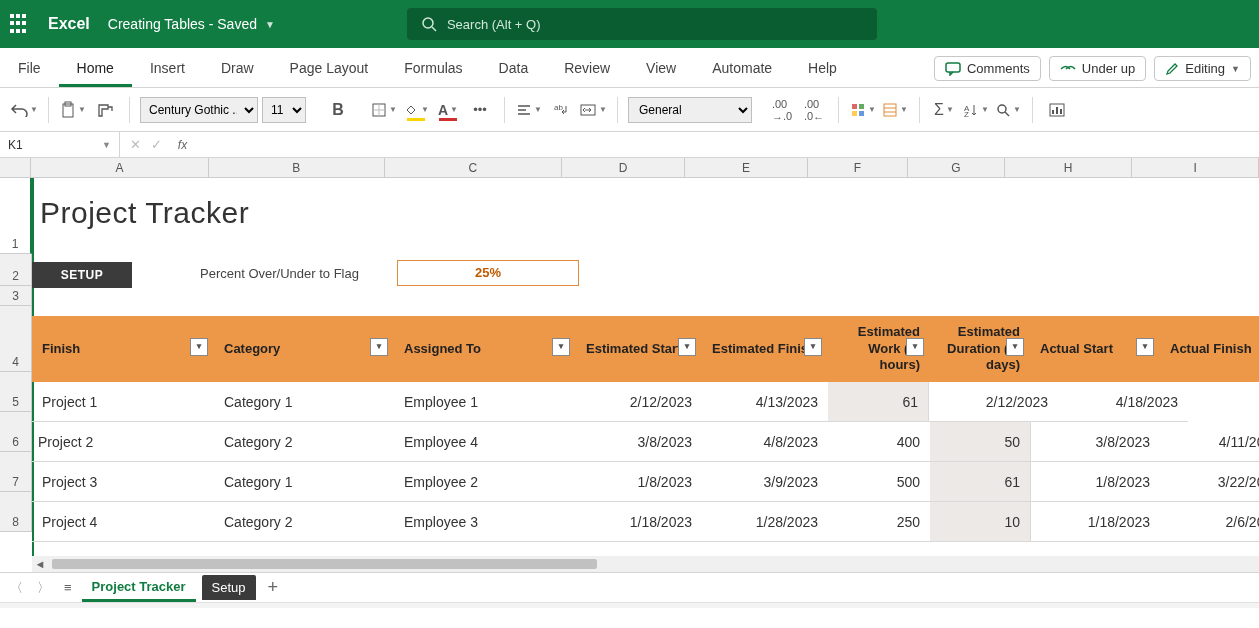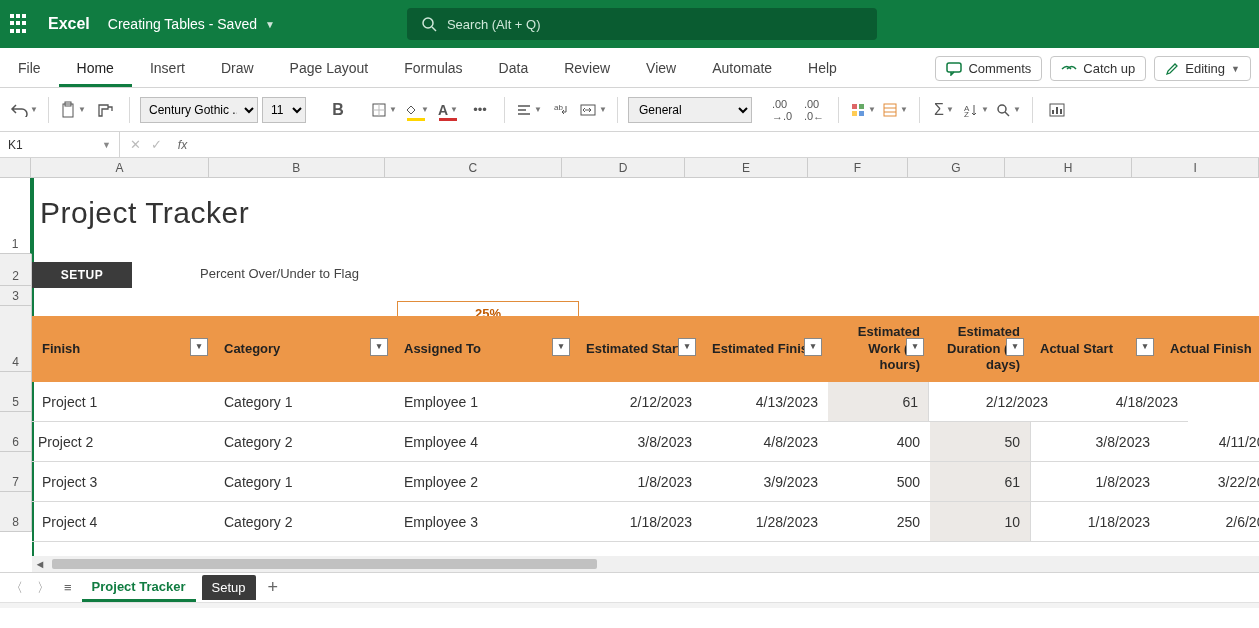--- a/index.html
+++ b/index.html
@@ -51,21 +51,21 @@
 .colheads .ch{border-right:1px solid #ccc;border-bottom:1px solid #ccc;background:#f0f0f0;text-align:center;font-size:12px;color:#555;line-height:20px;}
 .rowarea { display:flex; height:calc(100% - 20px);}
 .rowheads { width:32px;display:flex;flex-direction:column;}
 .rowheads .rh{border-right:1px solid #ccc;border-bottom:1px solid #ccc;background:#f0f0f0;text-align:center;font-size:12px;color:#555;display:flex;align-items:flex-end;justify-content:center;padding-bottom:2px;}
 .rowheads .rh.sel{background:#fff;border-right:2px solid #107c41;}
 .cells { position:relative; flex:1; font-family:"Century Gothic","Segoe UI",sans-serif;}
 
 .title-cell { position:absolute; left:8px; top:18px; font-size:30px; color:#333;font-family:"Century Gothic","Segoe UI",sans-serif;letter-spacing:.5px;}
 .setup-btn { position:absolute; left:0; top:84px; width:100px; height:26px; background:#3b3b3b; color:#fff;text-align:center;line-height:26px;font-size:12px;font-weight:700;letter-spacing:.5px;}
 .flag-label { position:absolute; left:168px; top:88px; font-size:13px;color:#444;}
-.flag-val { position:absolute; left:365px; top:82px; width:182px;height:26px;border:1px solid #e18c3a;text-align:center;line-height:24px;font-weight:700;color:#c05a00;font-size:13px;margin-top:41px;}
+.flag-val { position:absolute; left:365px; top:82px; width:182px;height:26px;border:1px solid #e18c3a;text-align:center;line-height:24px;font-weight:700;color:#c05a00;font-size:13px;}
 
 .tablehead { position:absolute; left:0; top:138px; height:66px; display:flex; background:#ed9748; color:#222;font-size:13px;font-weight:700;}
 .tablehead .th{display:flex;align-items:center;padding:6px 10px;position:relative;line-height:1.3;}
 .tablehead .th .dd{position:absolute;right:6px;top:22px;width:18px;height:18px;background:#fff;border:1px solid #888;display:flex;align-items:center;justify-content:center;font-size:9px;color:#555;cursor:pointer;}
 .th-right{justify-content:flex-end;text-align:right;}
 
 .datarow { position:absolute; left:0; height:40px; display:flex; border-bottom:1px solid #d9d9d9;font-size:14px;color:#333;}
 .datarow .td{display:flex;align-items:center;padding:0 10px;}
 .td-right{justify-content:flex-end;}
 .shaded{background:#ece9e6;}
@@ -140,21 +140,21 @@
       <svg width="16" height="14" viewBox="0 0 16 14">
           <rect x="1" y="1" width="14" height="9" rx="2" stroke="#107c41" fill="none" stroke-width="1.5"></rect>
           <path d="M5 10 L5 13 L8 10" stroke="#107c41" fill="none" stroke-width="1.5"></path>
         </svg>
       <span>Comments</span>
     </div>
     <div class="ribbon-btn green">
       <svg width="16" height="12" viewBox="0 0 16 12">
           <path d="M1 6 Q6 1 10 6 M6 6 Q11 1 15 6" stroke="#107c41" fill="none" stroke-width="1.5"></path>
         </svg>
-      <span>Catch up</span>
+      <span>Under up</span>
     </div>
     <div class="ribbon-btn green">
       <svg width="14" height="14" viewBox="0 0 14 14">
           <path d="M2 12 L3 9 L10 2 L12 4 L5 11 Z" stroke="#107c41" fill="none" stroke-width="1.3"></path>
         </svg>
       <span>Editing</span>
       <span class="chev">▼</span>
     </div>
   </div>
 </div>

